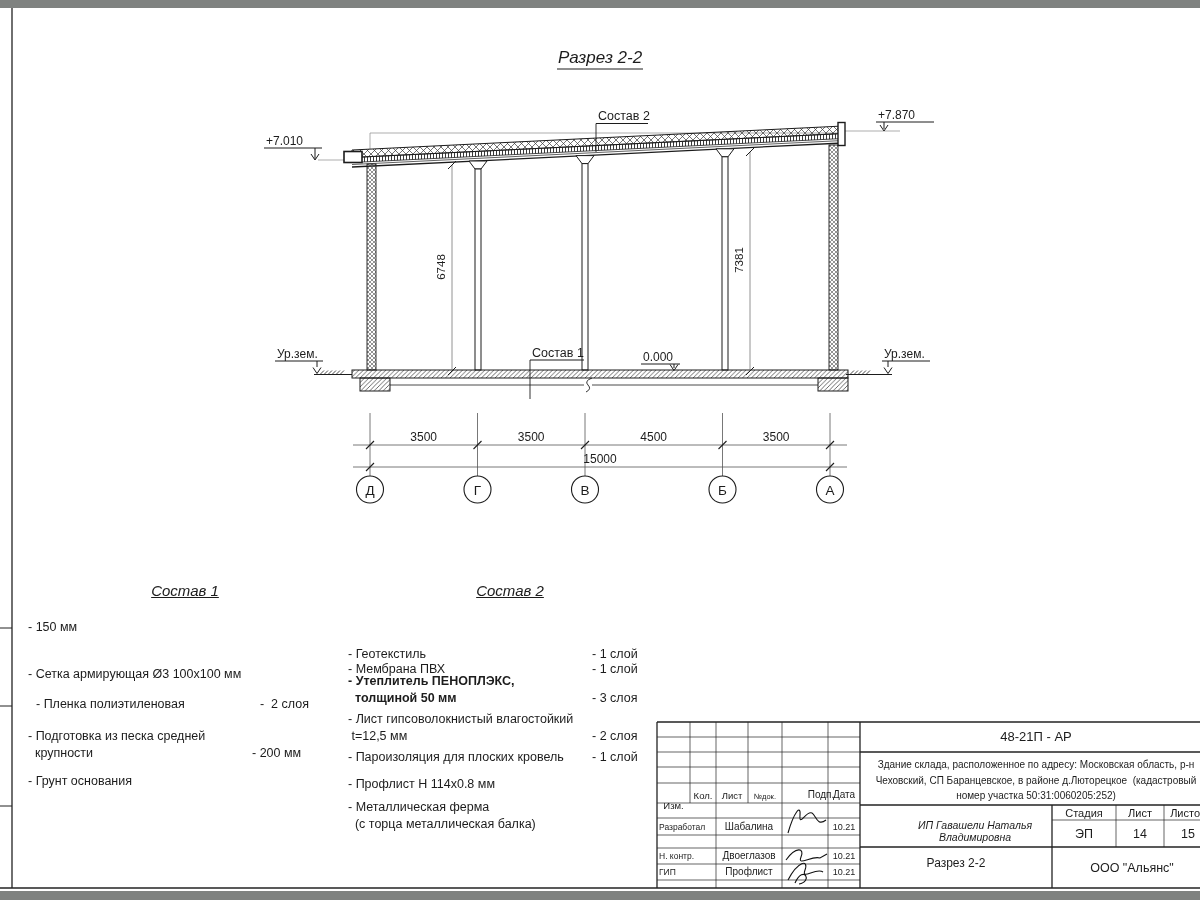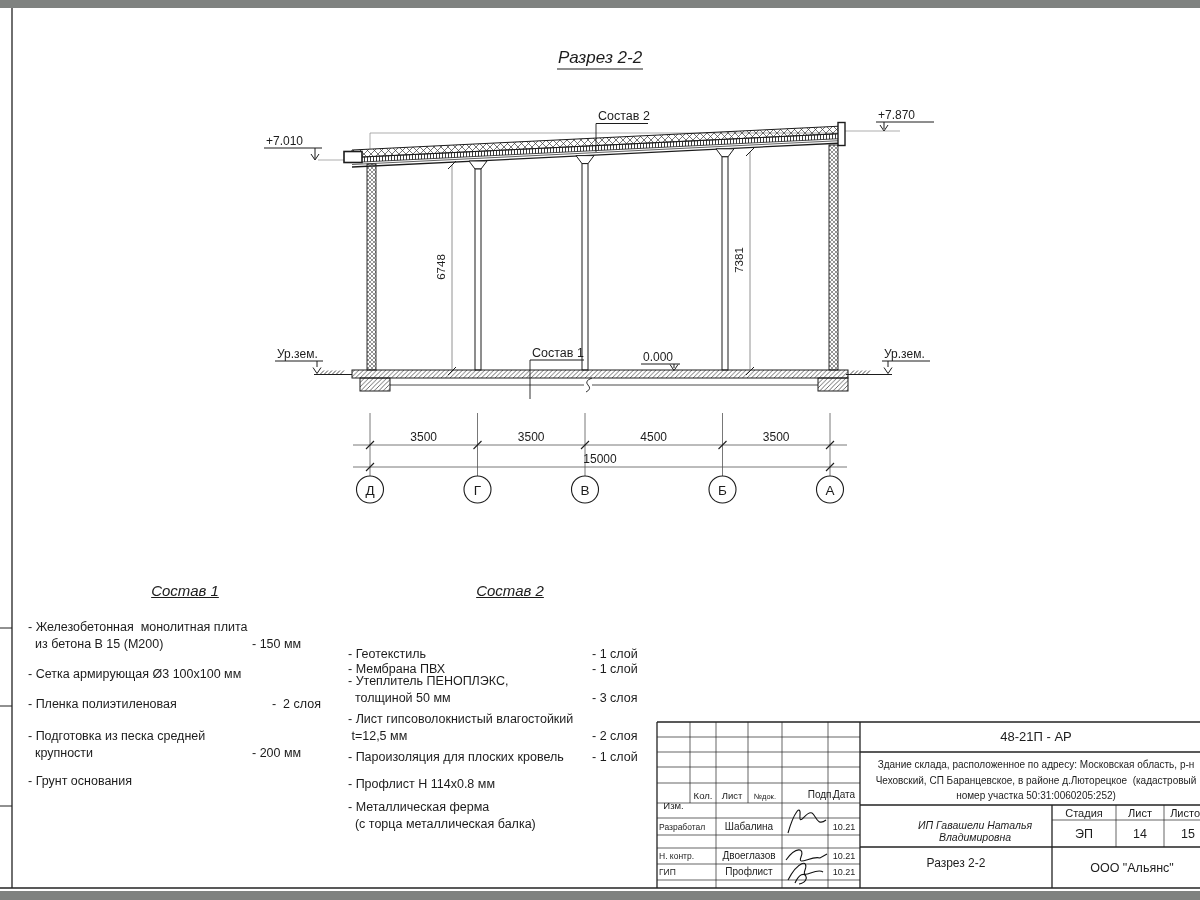--- a/index.html
+++ b/index.html
@@ -233,29 +233,27 @@
 
   <g stroke="#111" stroke-width="1.1" fill="none">
     <path d="M788 833 C794 812 801 804 800 815 C799 828 806 810 812 813 C816 815 817 827 826 820"></path>
     <path d="M786 860 C796 846 805 848 801 857 C797 867 812 855 820 858 L827 854"></path>
     <path d="M788 880 C798 861 809 859 805 870 C801 881 816 867 823 872 M795 883 C804 864 813 882 799 884"></path>
   </g>
 </svg>
 
 <div class="list-title" style="left:95px;top:582px;">Состав 1</div>
 <div class="li" style="left:28px;top:619px;width:302px;">
-  <span class="nm" style="width:224px;">- Железобетонная  монолитная плита
-  из бетона В 15 (М200)</span>
   <span class="vl">- 150 мм</span>
 </div>
 <div class="li" style="left:28px;top:666px;width:302px;">
   <span class="nm" style="width:224px;">- Сетка армирующая Ø3 100х100 мм</span>
   <span class="vl"></span>
 </div>
-<div class="li" style="left:28px;top:696px;width:302px;gap:20px;">
+<div class="li" style="left:36px;top:696px;width:302px;">
   <span class="nm" style="width:224px;">- Пленка полиэтиленовая</span>
   <span class="vl">-  2 слоя</span>
 </div>
 <div class="li" style="left:28px;top:728px;width:302px;">
   <span class="nm" style="width:224px;">- Подготовка из песка средней
   крупности</span>
   <span class="vl">- 200 мм</span>
 </div>
 <div class="li" style="left:28px;top:773px;width:302px;">
   <span class="nm" style="width:224px;">- Грунт основания</span>
@@ -265,21 +263,21 @@
 <div class="list-title" style="left:420px;top:582px;">Состав 2</div>
 <div class="li" style="left:348px;top:621px;width:300px;margin-top:40px;">
   <span class="nm" style="width:244px;">- Мембрана ПВХ</span>
   <span class="vl">- 1 слой</span>
 </div>
 <div class="li" style="left:348px;top:646px;width:300px;">
   <span class="nm" style="width:244px;">- Геотекстиль</span>
   <span class="vl">- 1 слой</span>
 </div>
 <div class="li" style="left:348px;top:673px;width:300px;">
-  <span class="nm" style="width:244px;">- Утеплитель ПЕНОПЛЭКС,
+  <span class="nm" style="width:244px;font-weight:bold;">- Утеплитель ПЕНОПЛЭКС,
   толщиной 50 мм</span>
   <span class="vl">- 3 слоя</span>
 </div>
 <div class="li" style="left:348px;top:711px;width:300px;">
   <span class="nm" style="width:244px;">- Лист гипсоволокнистый влагостойкий
  t=12,5 мм</span>
   <span class="vl">- 2 слоя</span>
 </div>
 <div class="li" style="left:348px;top:749px;width:300px;">
   <span class="nm" style="width:244px;">- Пароизоляция для плоских кровель</span>

